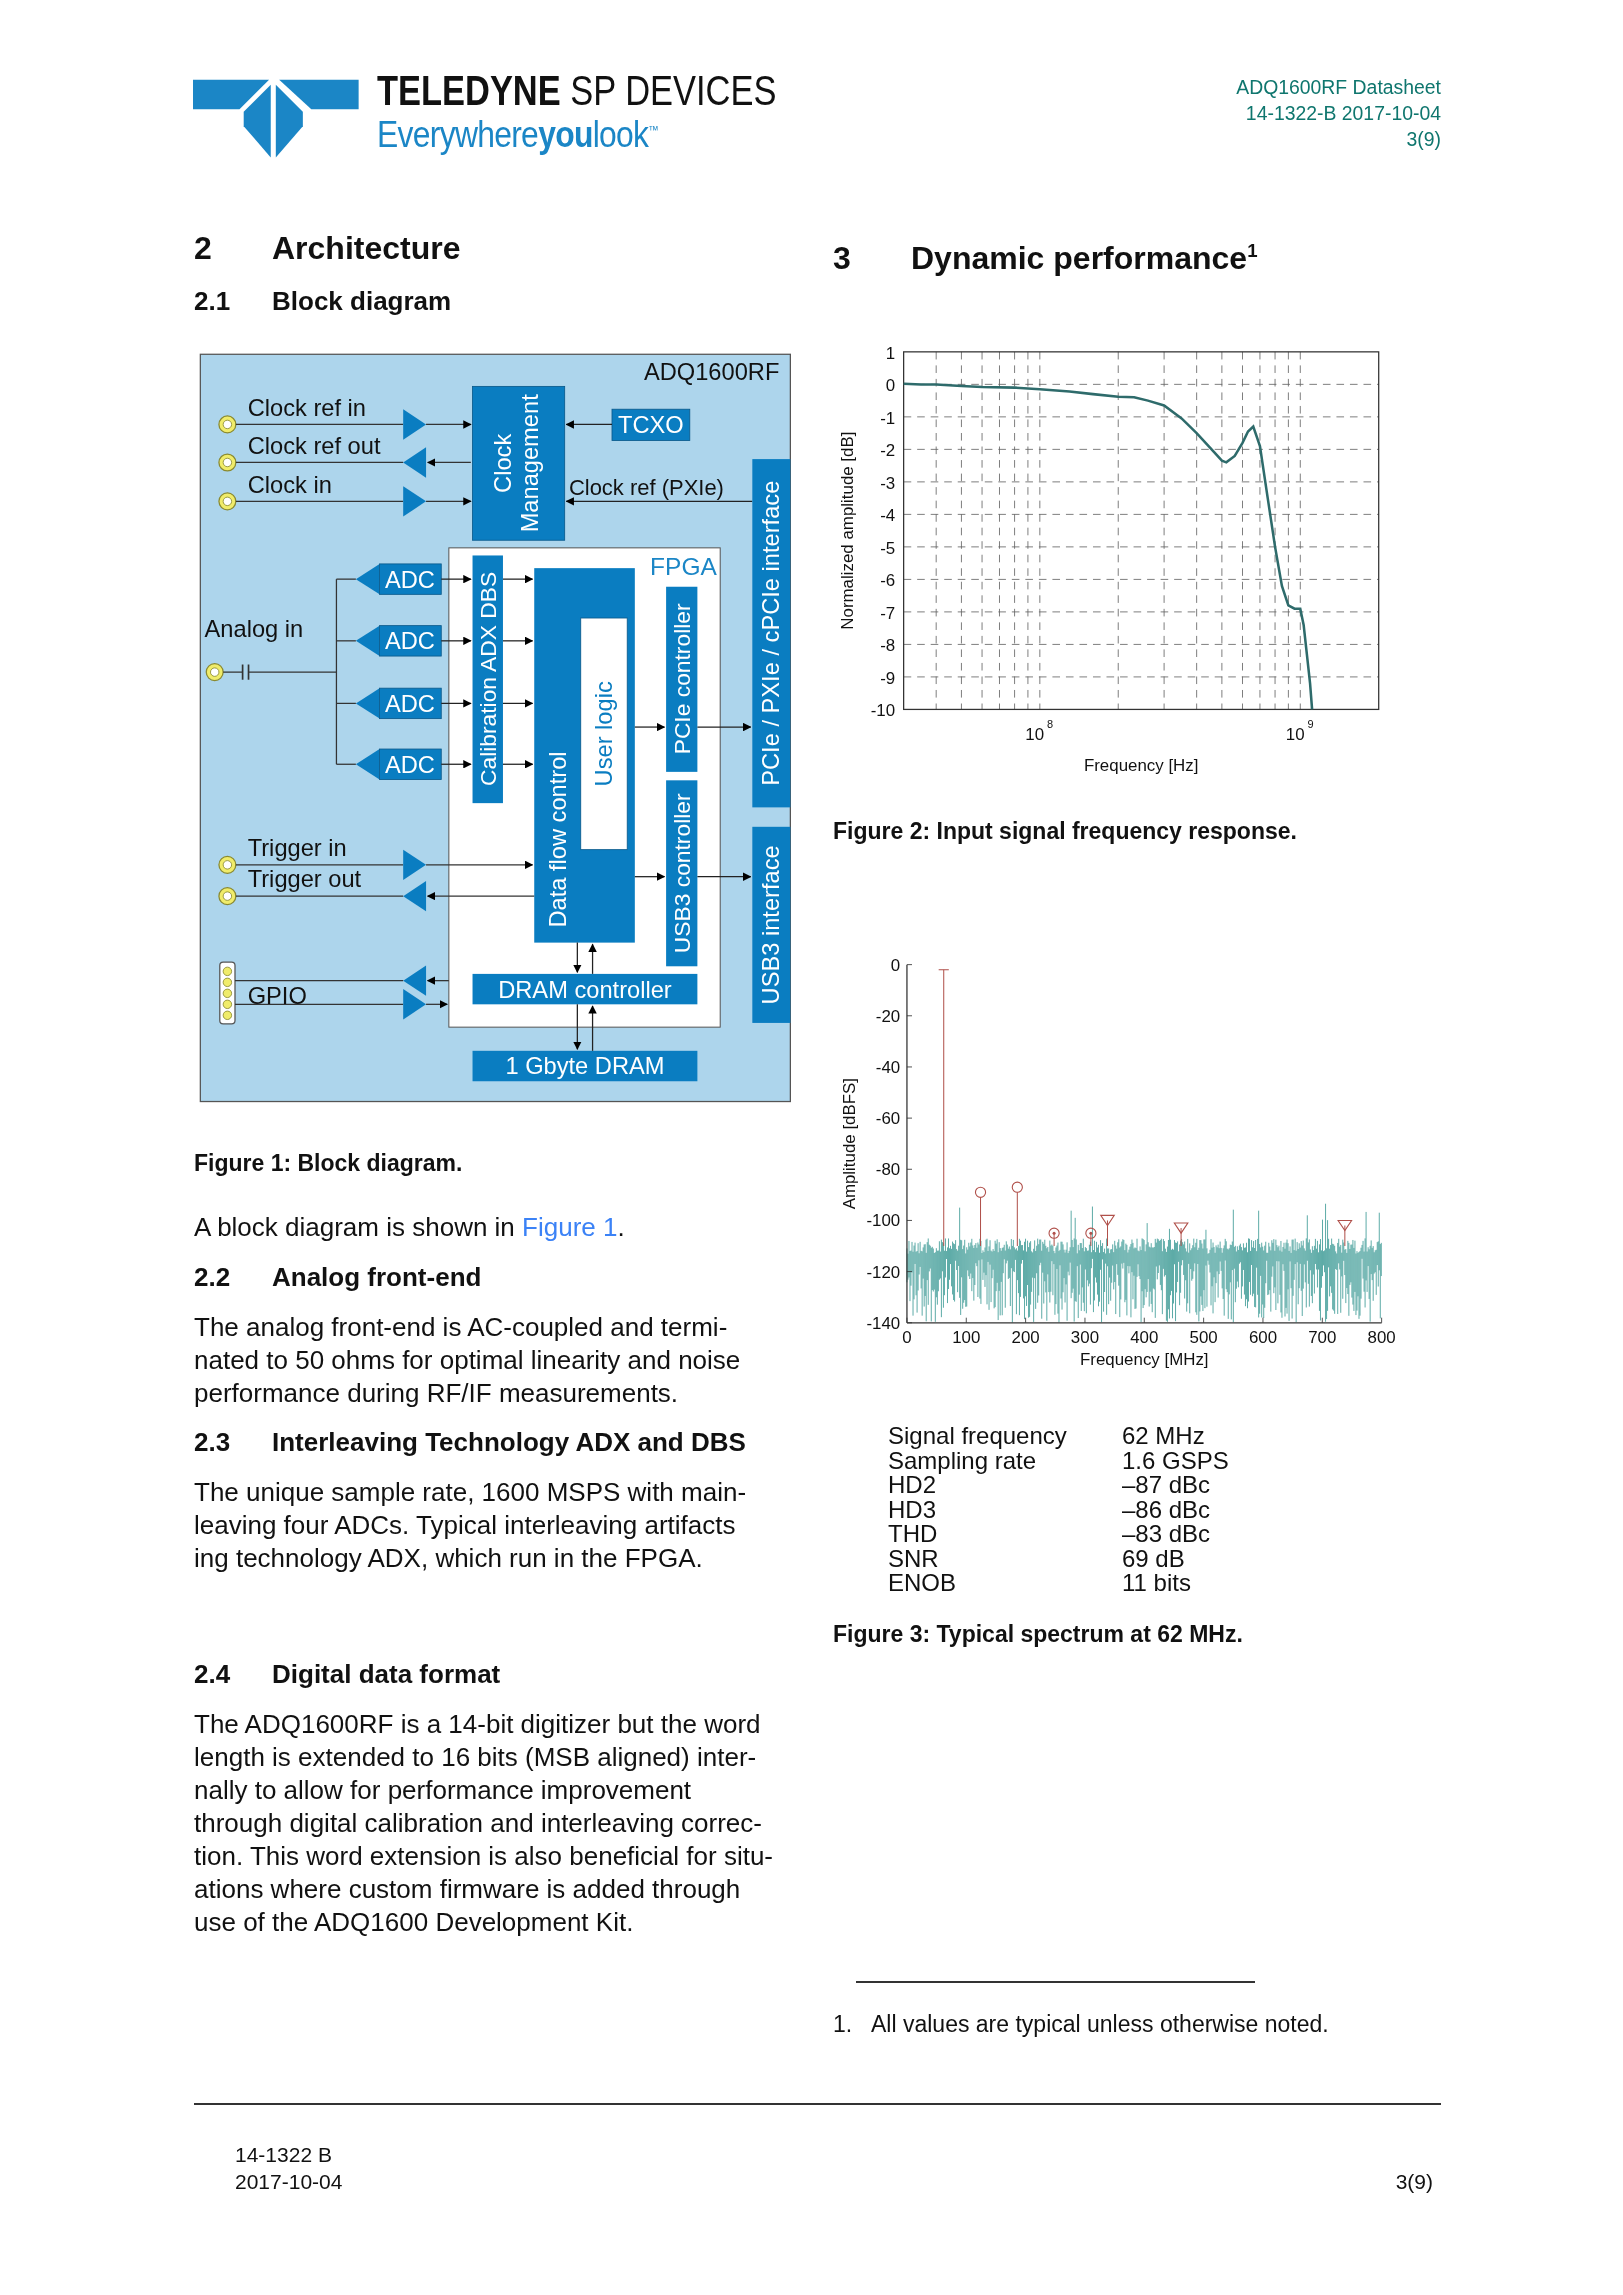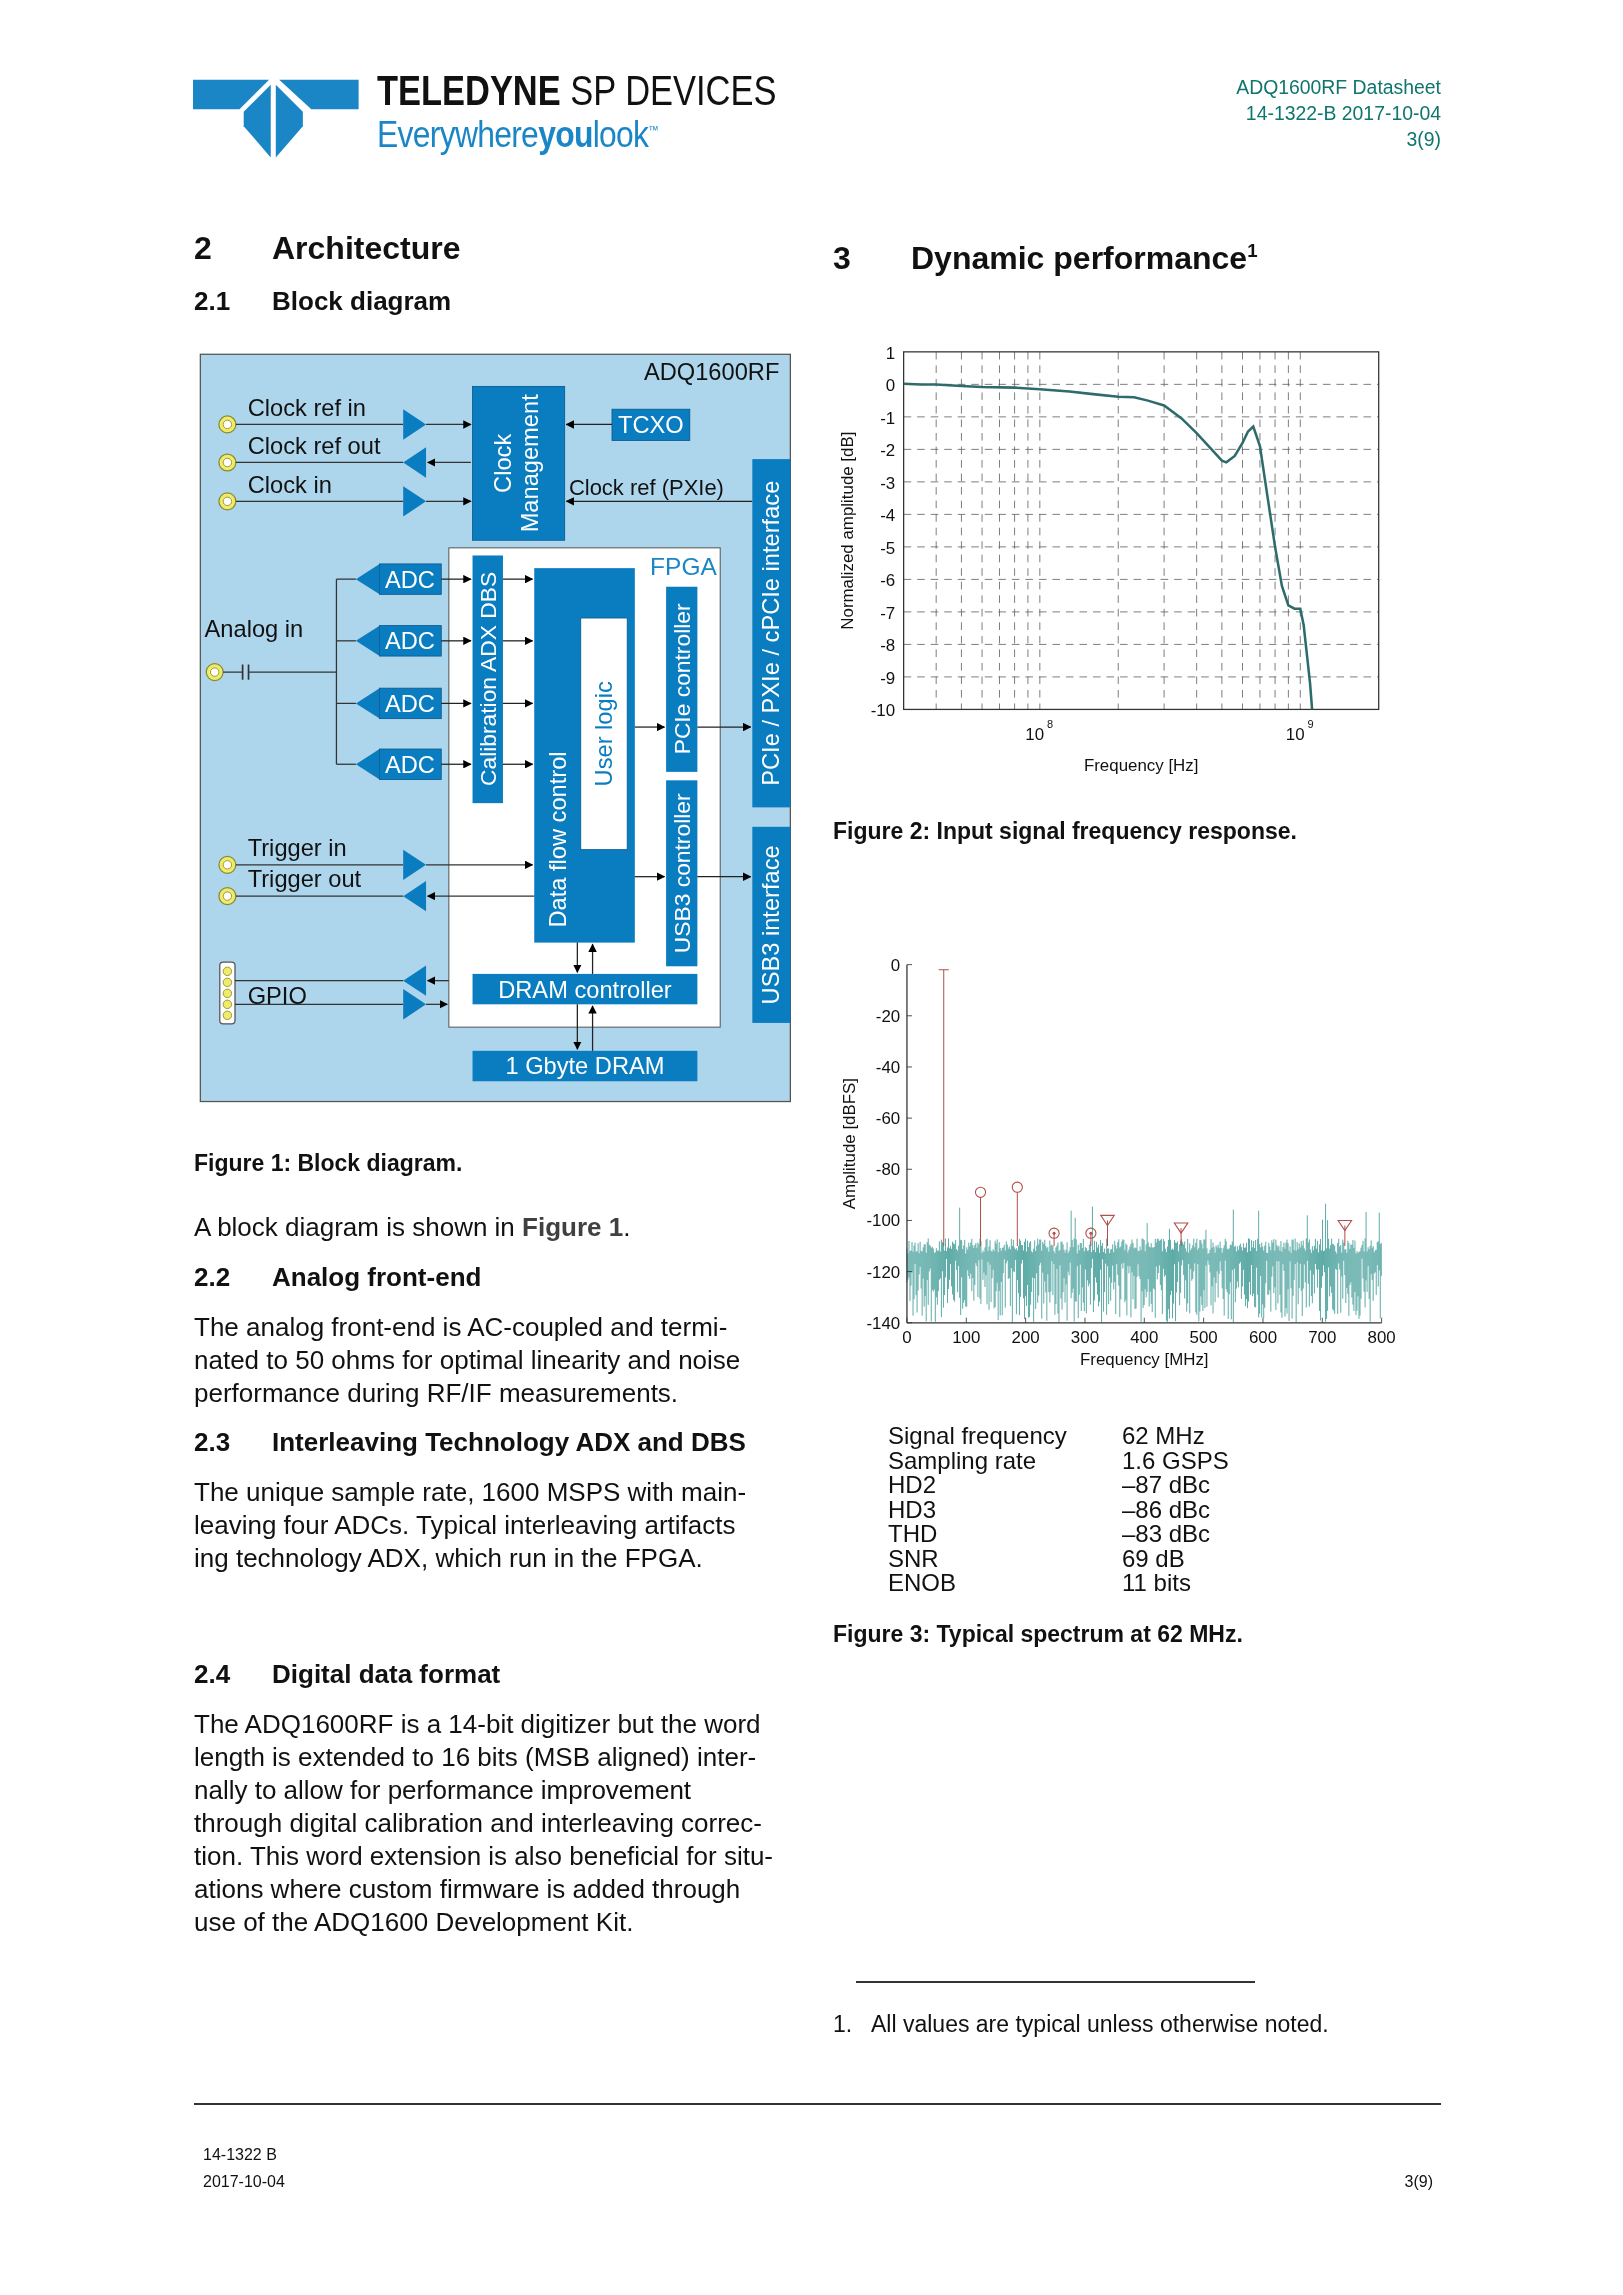--- a/index.html
+++ b/index.html
@@ -6,27 +6,27 @@
   body { width:1623px; height:2295px; position:relative; overflow:hidden;
          font-family:"Liberation Sans", sans-serif; color:#111; }
   .abs { position:absolute; }
   .hdr-right { position:absolute; right:182px; top:74px; text-align:right; font-size:19.4px; line-height:26px; color:#0f766e; }
   .h1 { position:absolute; font-size:32px; font-weight:bold; }
   .h1 .num { display:inline-block; width:78px; }
   .h2 { position:absolute; font-size:26px; font-weight:bold; }
   .h2 .num { display:inline-block; width:78px; }
   .para { position:absolute; left:194px; width:626px; font-size:26px; line-height:33px; }
   .caption { position:absolute; font-size:23px; font-weight:bold; }
-  .link { color:#404040; font-weight:bold; }
+  .link { color:#3b82f6; font-weight:normal; }
   #diagram { position:absolute; left:0; top:0; }
   .rule { position:absolute; background:#333; }
   .spec-table { position:absolute; left:888px; top:1424px; font-size:24px; line-height:24.5px; border-collapse:collapse; }
   .spec-table td { padding:0; vertical-align:top; }
   .spec-table td.k { width:234px; }
-  .foot { position:absolute; font-size:16px; line-height:27px; }
+  .foot { position:absolute; font-size:21px; line-height:27px;margin-left:32px; }
   svg text { font-family:"Liberation Sans", sans-serif; }
 </style>
 </head>
 <body>
 
 <div>
   <svg class="abs" style="left:193px;top:71px" width="169" height="90" viewBox="0 0 200 106">
     <polygon points="0,10 90,10 55,45 0,45" fill="#1b86c6"></polygon>
     <polygon points="102,10 196,10 196,45 140,45" fill="#1b86c6"></polygon>
     <polygon points="60,48 92,16 92,102 60,65" fill="#1b86c6"></polygon>

